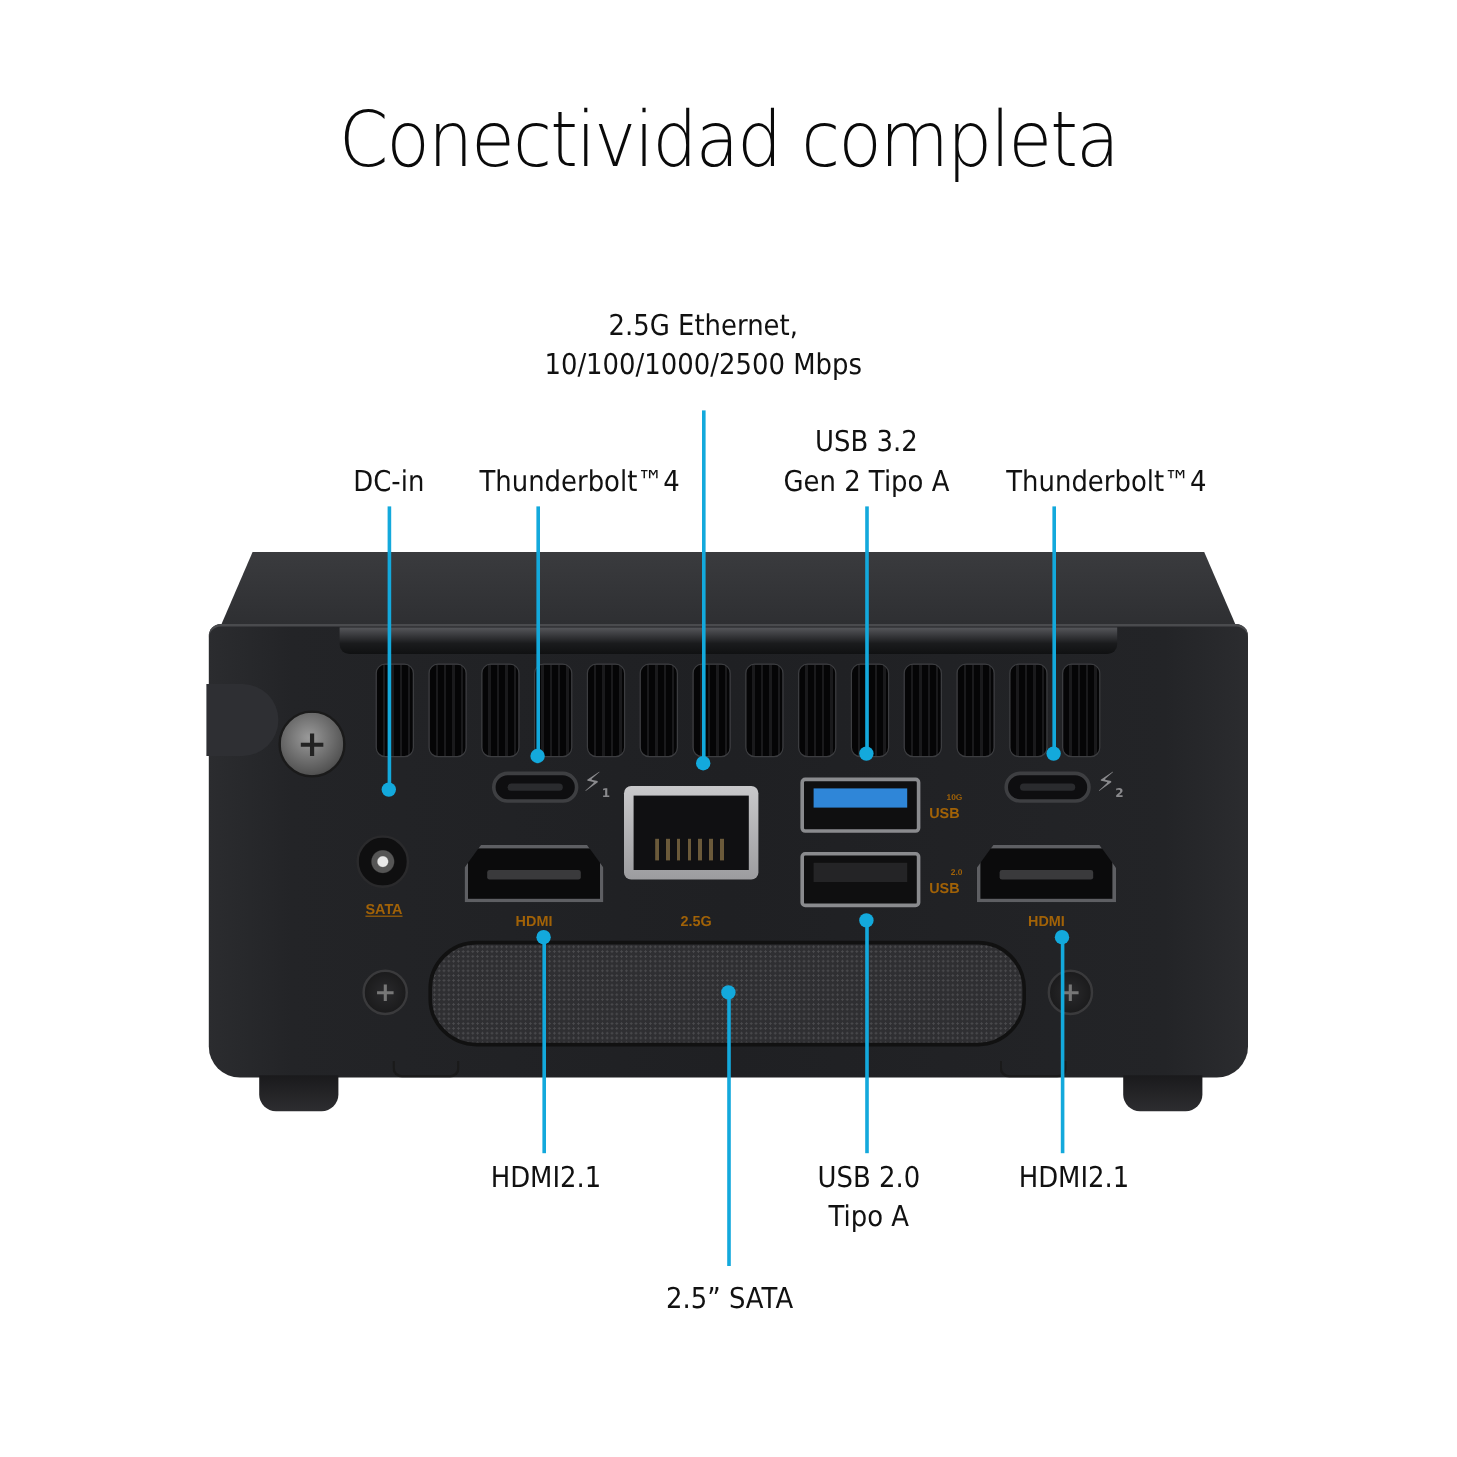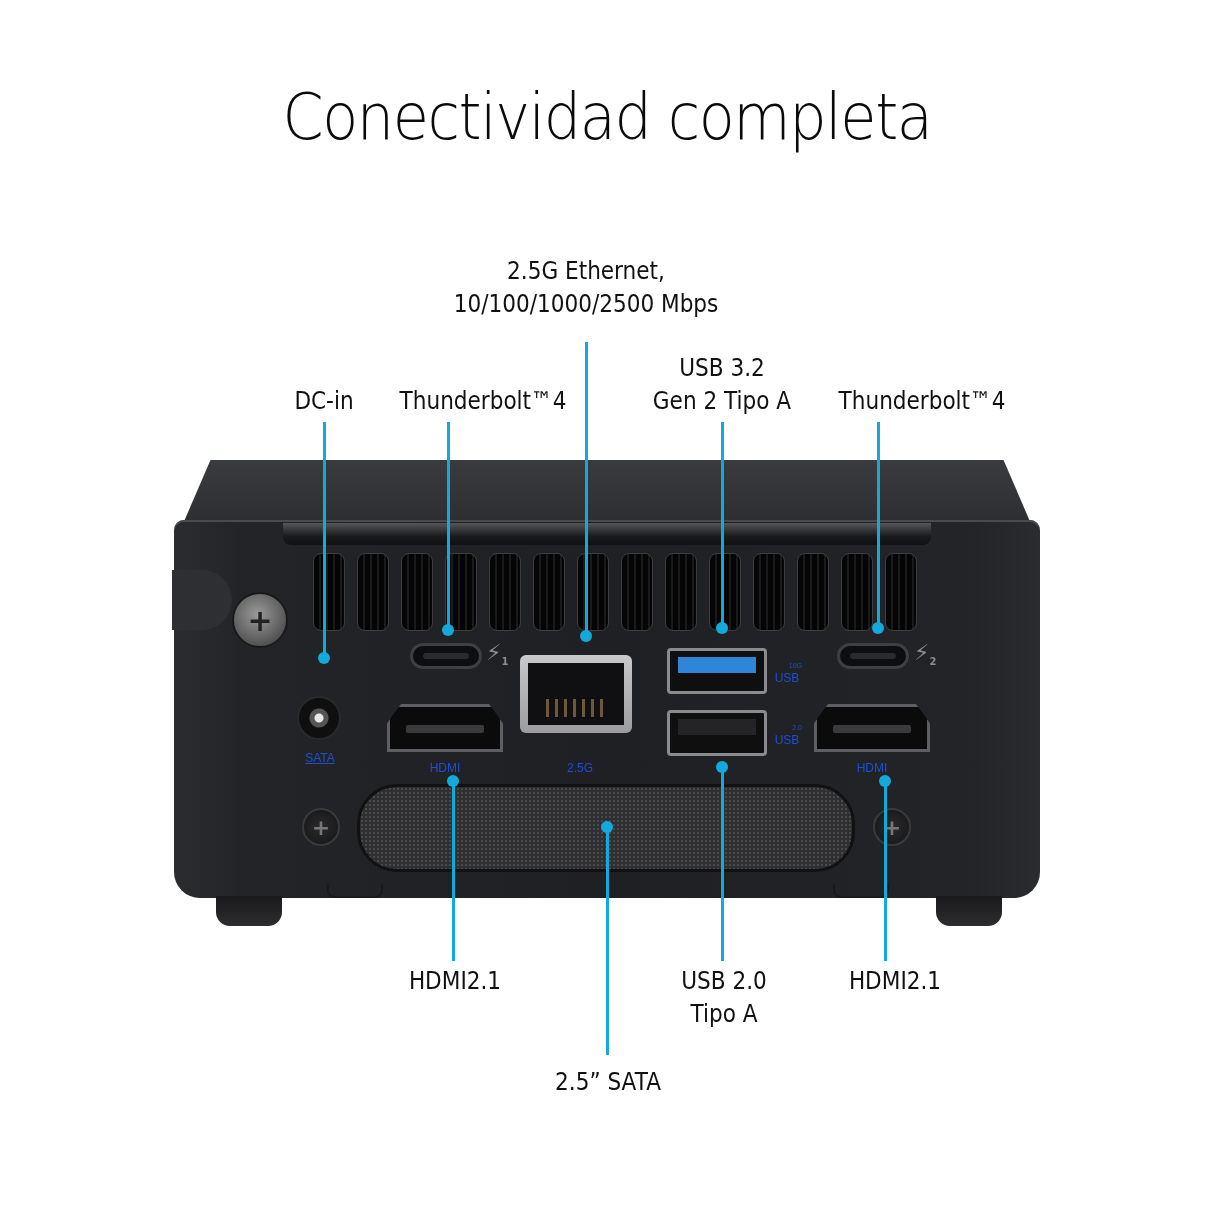--- a/index.html
+++ b/index.html
@@ -85,21 +85,21 @@
   .rj45-inner { width: 100%; height: 100%; background: #101012; position: relative; }
   .rj45-inner::after { content: ""; position: absolute; left: 18px; right: 18px; bottom: 8px; height: 18px; background: repeating-linear-gradient(90deg, #6b5a3a 0 3px, #101012 3px 9px); }
 
   .usba {
     position: absolute; width: 100px; height: 46px; border-radius: 4px;
     border: 3px solid #8a8b8e; background: #0f0f10;
   }
   .usba.blue::before { content: ""; position: absolute; left: 8px; right: 8px; top: 6px; height: 16px; background: #2f86d8; }
   .usba.black::before { content: ""; position: absolute; left: 8px; right: 8px; top: 6px; height: 16px; background: #242426; }
 
-  .silk { position: absolute; color: #1d4ed8; font-weight: normal; font-size: 12px; font-family: "Liberation Sans", sans-serif; text-align: center; line-height: 12px; }
+  .silk { position: absolute; color: #a16207; font-weight: bold; font-size: 12px; font-family: "Liberation Sans", sans-serif; text-align: center; line-height: 12px; }
   .silk .tiny { font-size: 7px; display: block; text-align: right; }
 
   .dcin-jack {
     position: absolute; left: 297px; top: 696px; width: 44px; height: 44px; border-radius: 50%;
     background: radial-gradient(circle, #e8e8e8 0 4px, #555 5px 9px, #0f0f10 10px);
     border: 2px solid #2a2a2c;
   }
   .sata-cover {
     position: absolute; left: 357px; top: 784px; width: 498px; height: 88px; border-radius: 40px;
     background: #2f2f32;

